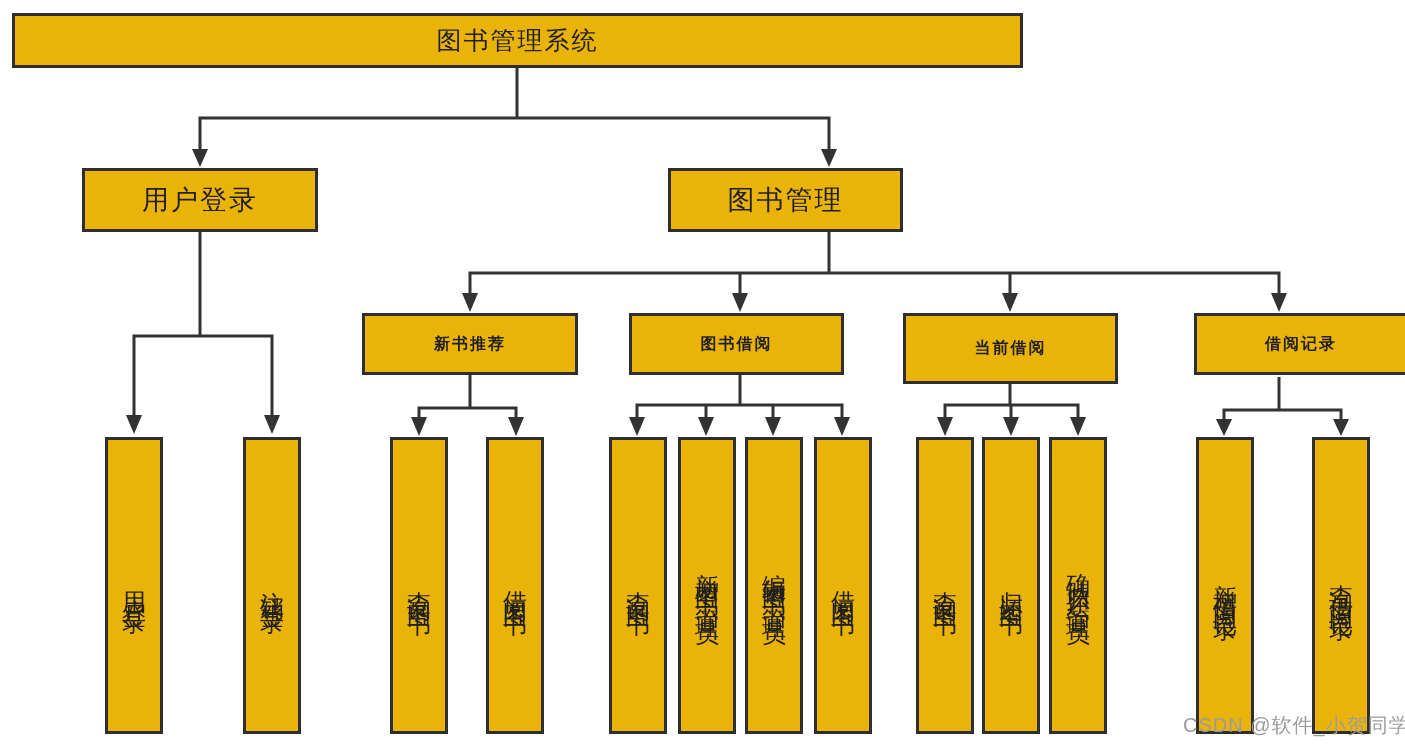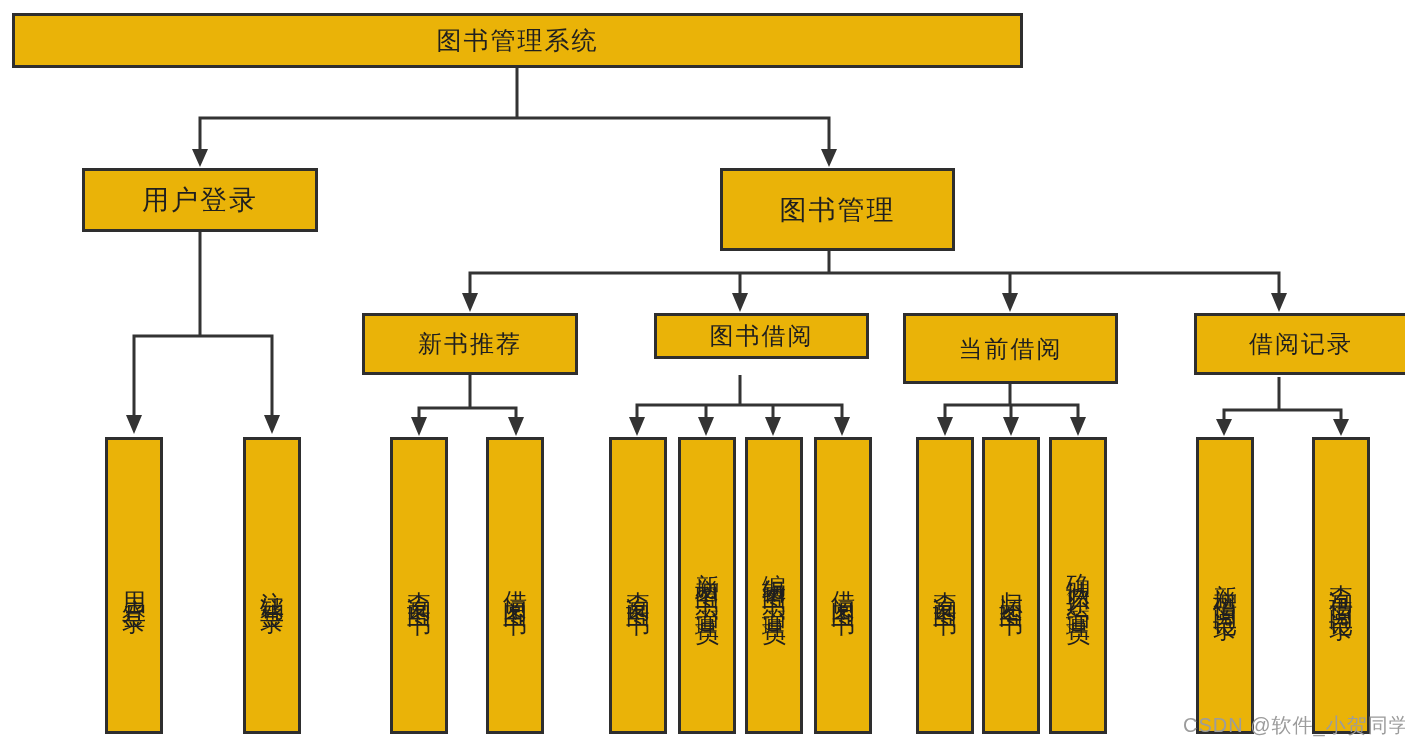--- a/index.html
+++ b/index.html
@@ -31,21 +31,21 @@
     align-items: center;
     justify-content: center;
     text-align: center;
   }
   .node.h span {
     font-size: 25px;
     letter-spacing: 2px;
     white-space: nowrap;
   }
   .node.h.lv2 span { font-size: 27px; }
-  .node.h.lv3 span { font-size: 24px; }
+  .node.h.lv3 span { font-size: 16px; font-weight: bold; }
   .node.v span {
     writing-mode: vertical-rl;
     text-orientation: mixed;
     font-size: 24px;
     letter-spacing: 7px;
     line-height: 1;
     white-space: nowrap;
   }
   .watermark {
     position: absolute;
@@ -107,28 +107,28 @@
              M1216 419h16L1224 436z M1333 419h16L1341 436z" fill="#333333"></path>
   </svg>
 
   <div class="node h lv1" style="left:12px;top:13px;width:1011px;height:55px">
     <span>图书管理系统</span>
   </div>
 
   <div class="node h lv2" style="left:82px;top:168px;width:236px;height:64px">
     <span>用户登录</span>
   </div>
-  <div class="node h lv2" style="left:720px;top:168px;width:235px;height:83px">
+  <div class="node h lv2" style="left:668px;top:168px;width:235px;height:64px">
     <span>图书管理</span>
   </div>
 
   <div class="node h lv3" style="left:362px;top:313px;width:216px;height:62px">
     <span>新书推荐</span>
   </div>
-  <div class="node h lv3" style="left:654px;top:313px;width:215px;height:46px">
+  <div class="node h lv3" style="left:629px;top:313px;width:215px;height:62px">
     <span>图书借阅</span>
   </div>
   <div class="node h lv3" style="left:903px;top:313px;width:215px;height:71px">
     <span>当前借阅</span>
   </div>
   <div class="node h lv3" style="left:1194px;top:313px;width:214px;height:62px">
     <span>借阅记录</span>
   </div>
 
   <div class="node v" style="left:105px;top:437px;width:58px;height:297px">

